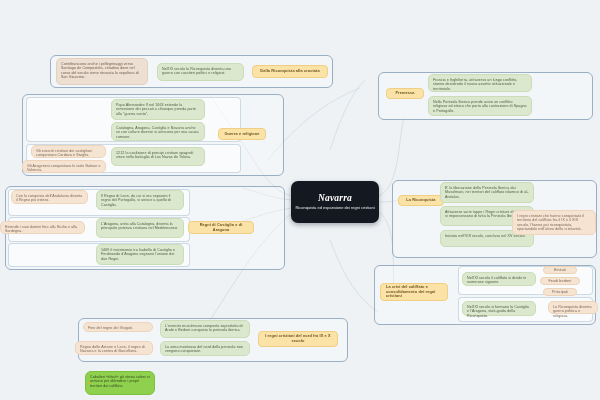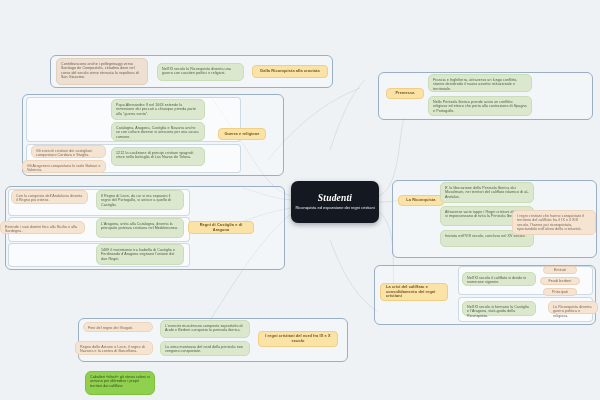--- a/index.html
+++ b/index.html
@@ -165,17 +165,17 @@
   <div class="node chip" style="left:540px;top:277px;width:40px;height:8px;">Feudi berberi</div>
   <div class="node chip" style="left:543px;top:288px;width:34px;height:8px;">Principati</div>
 
   <div class="panel" style="left:458px;top:297px;width:135px;height:25px;"></div>
 
   <div class="node green leaf" style="left:462px;top:301px;width:74px;height:15px;">Nell'XI secolo si formano la Castiglia e l'Aragona, stati-guida della Riconquista.</div>
 
   <div class="node peach leaf" style="left:548px;top:301px;width:50px;height:13px;">La Riconquista diventa guerra politica e religiosa.</div>
 
   <div id="root">
-    <span class="rt">Studenti</span>
+    <span class="rt">Navarra</span>
     <span class="rs">Riconquista ed espansione dei regni cristiani</span>
   </div>
 
 </div>
 
 </body></html>

